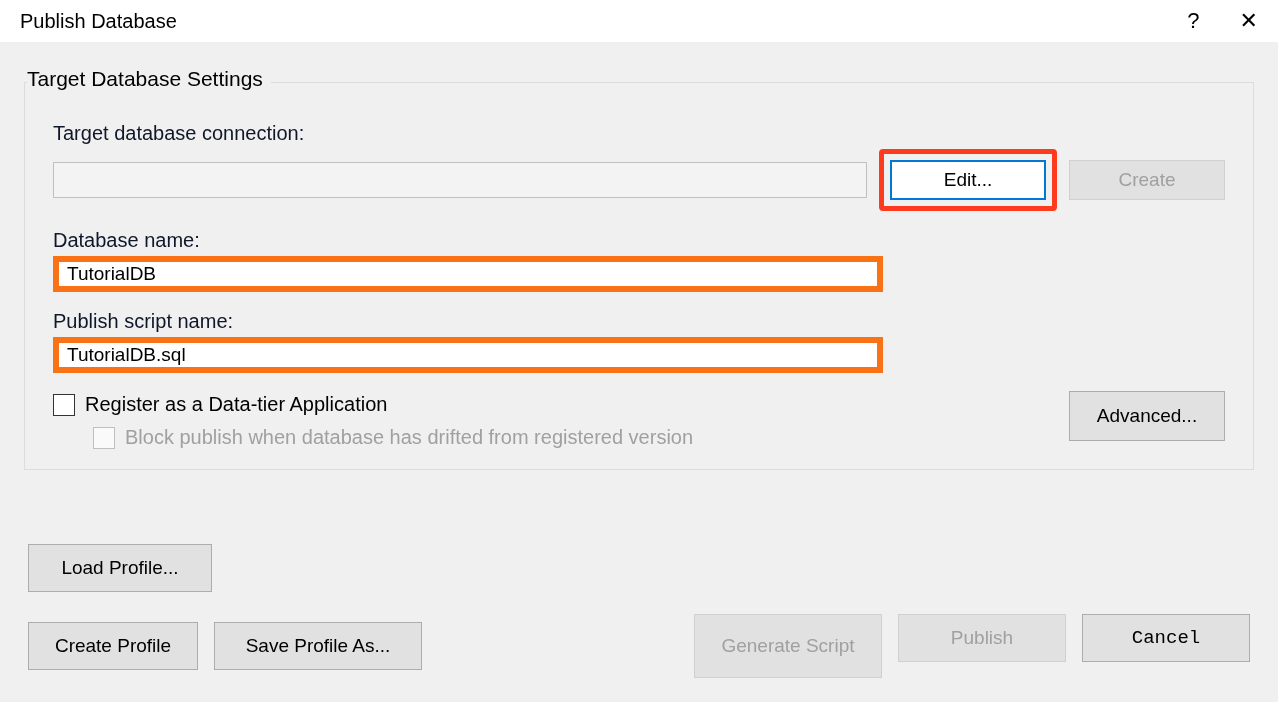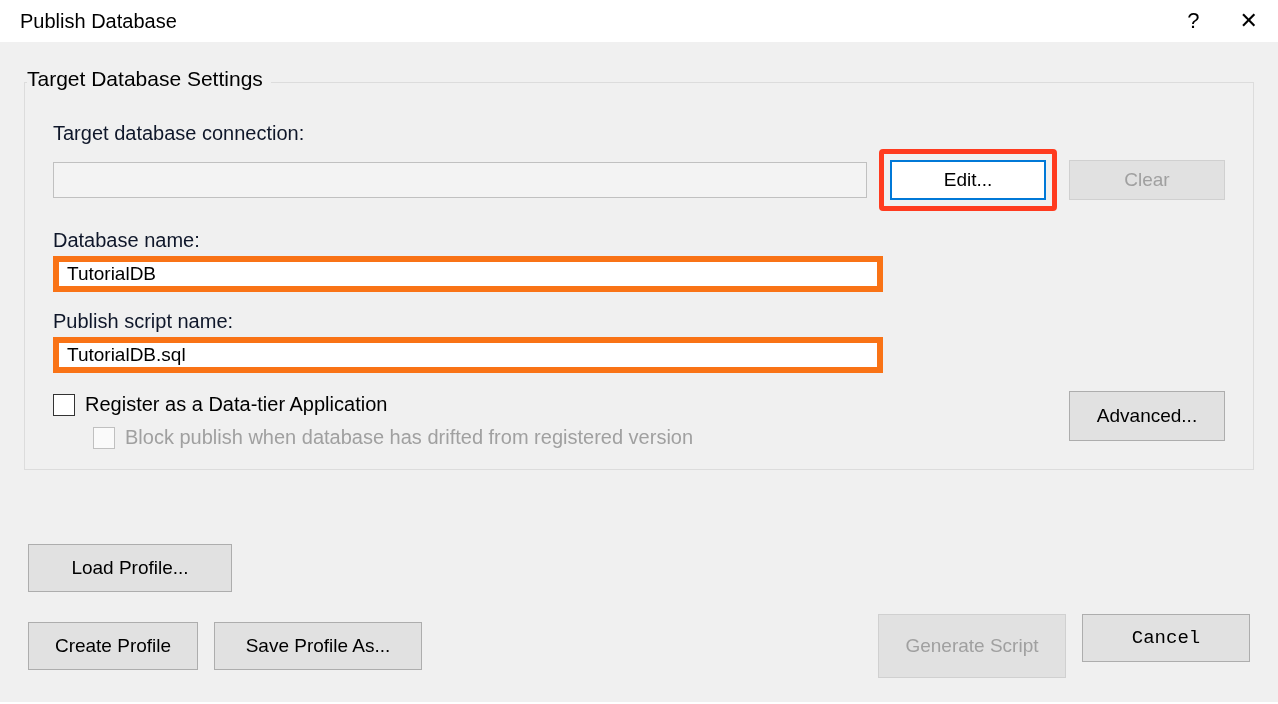--- a/index.html
+++ b/index.html
@@ -189,21 +189,21 @@
       align-items: center;
     }
     .bottom-left {
       display: flex;
       gap: 16px;
     }
     .bottom-right {
       display: flex;
       gap: 16px;
     }
-    .btn-load { width: 204px; height: 48px; text-align: center; }
+    .btn-load { width: 184px; height: 48px; text-align: center; }
     .btn-create { width: 170px; height: 48px; }
     .btn-save { width: 208px; height: 48px; }
     .btn-gen { width: 188px; height: 64px; }
     .btn-publish { width: 168px; height: 48px; }
     .btn-cancel { width: 168px; height: 48px; font-family: Liberation Mono, monospace; }
   </style>
 </head>
 <body>
 
 <div class="titlebar">
@@ -219,21 +219,21 @@
   <div class="fieldset">
     <span class="fieldset-legend">Target Database Settings</span>
 
     <div class="form-row">
       <label class="form-label">Target database connection:</label>
       <div class="conn-row">
         <input type="text" class="text-input readonly conn-input" readonly="" value="" style="">
         <span class="highlight-box">
           <button class="btn btn-selected">Edit...</button>
         </span>
-        <button class="btn btn-clear btn-disabled">Clear</button>
+        <button class="btn btn-clear btn-disabled">Create</button>
       </div>
     </div>
 
     <div class="form-row db-section">
       <label class="form-label">Database name:</label>
       <input type="text" class="text-input wide-input" value="TutorialDB" style="">
     </div>
 
     <div class="form-row db-section">
       <label class="form-label">Publish script name:</label>
@@ -257,18 +257,19 @@
     <div class="bottom-row1">
       <button class="btn btn-load">Load Profile...</button>
     </div>
     <div class="bottom-row2">
       <div class="bottom-left">
         <button class="btn btn-create">Create Profile</button>
         <button class="btn btn-save">Save Profile As...</button>
       </div>
       <div class="bottom-right">
         <button class="btn btn-gen btn-disabled">Generate Script</button>
+        <button class="btn btn-publish btn-disabled">Publish</button>
         <button class="btn btn-cancel">Cancel</button>
       </div>
     </div>
   </div>
 
 </div>
 
 </body></html>

